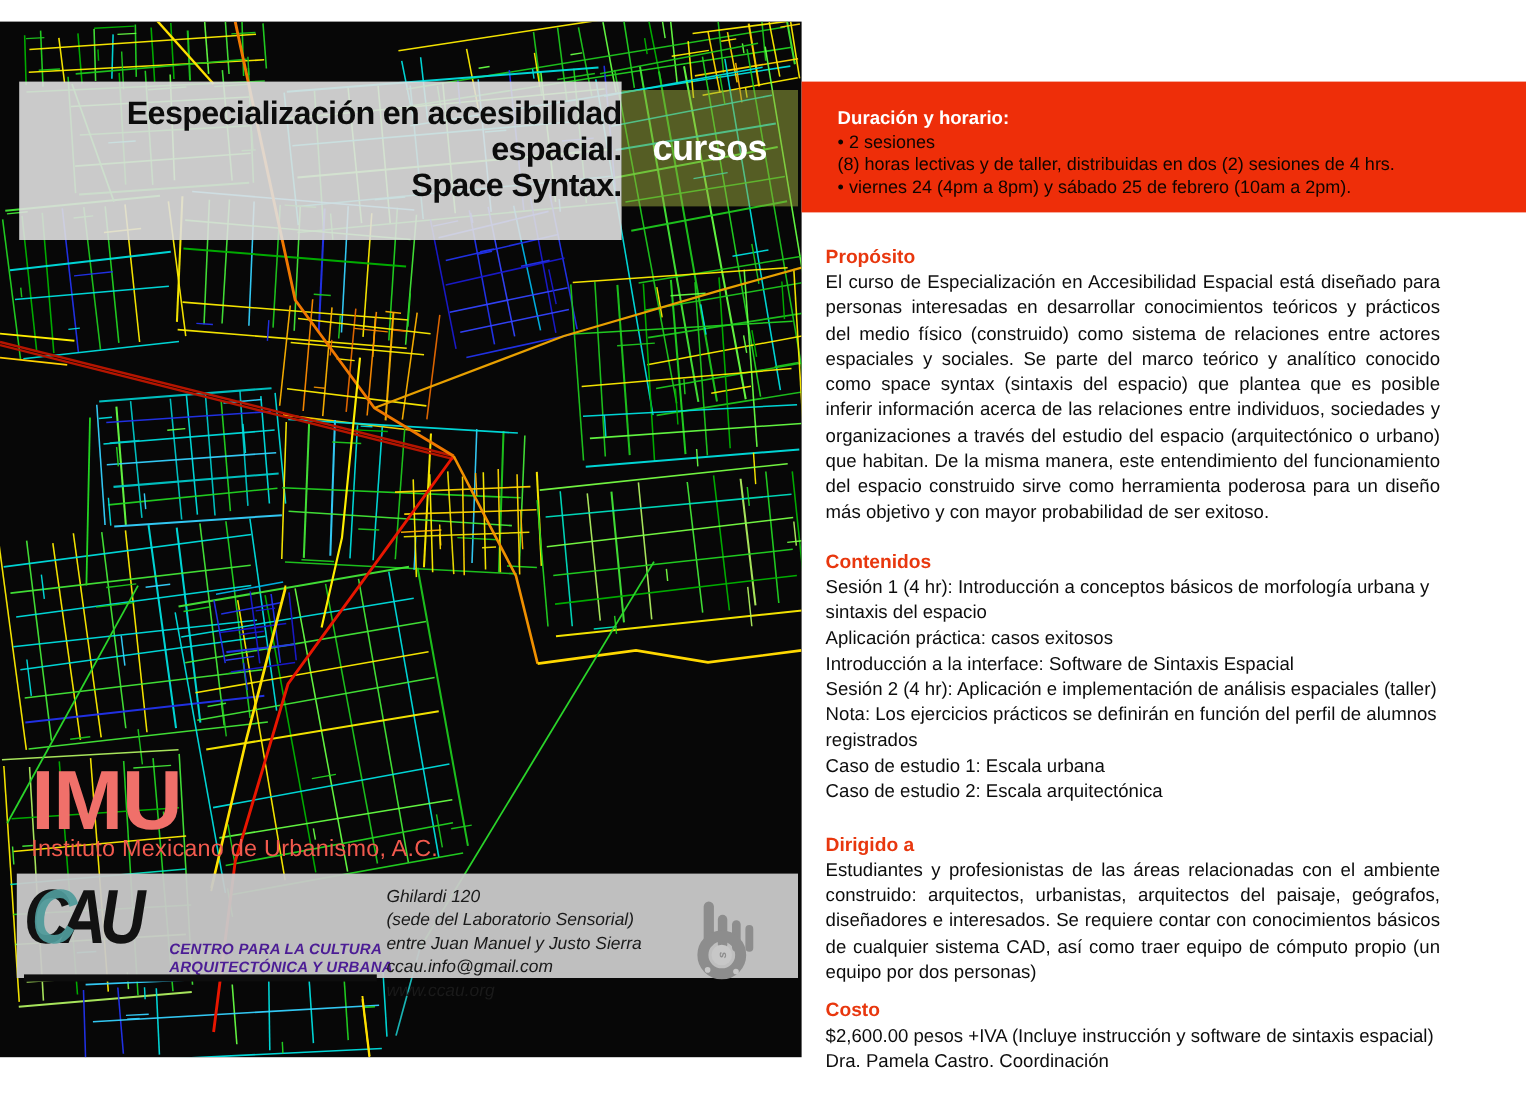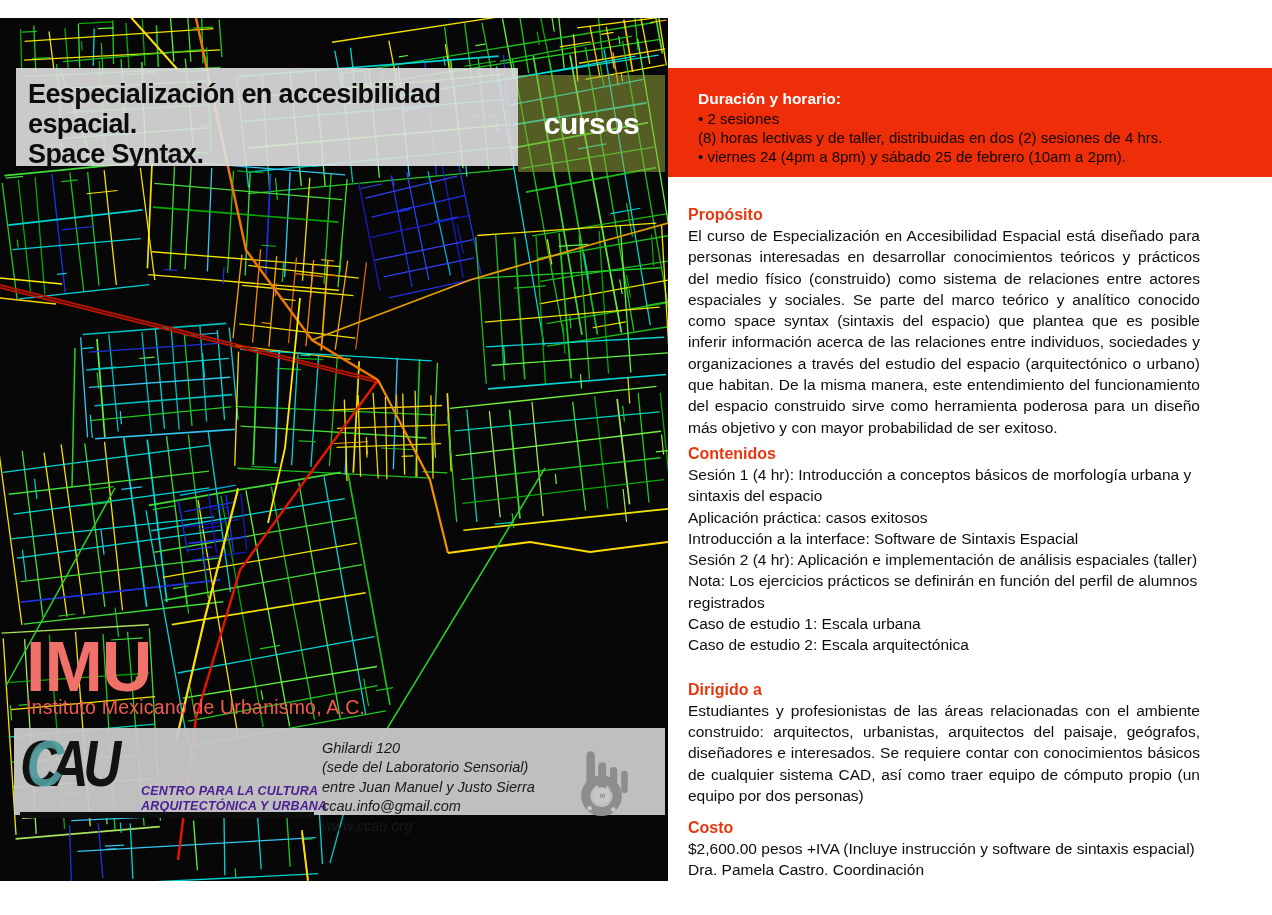--- a/index.html
+++ b/index.html
@@ -3,22 +3,22 @@
 <meta charset="utf-8">
 <style>
   html,body{margin:0;padding:0;background:#ffffff;}
   .page{position:relative;width:1272px;height:915px;background:#ffffff;overflow:hidden;
         font-family:"Liberation Sans",sans-serif;}
 
   
   .map-panel{position:absolute;left:0;top:18px;width:668px;height:863px;background:#070707;overflow:hidden;}
   .map-panel svg{position:absolute;left:0;top:0;z-index:0;}
 
-  .title-banner{position:absolute;left:16px;top:50px;width:502px;height:98px;
-                background:rgba(224,224,224,0.9);z-index:2;}
+  .title-banner{position:absolute;left:16px;top:50px;width:502px;height:132px;
+                background:rgba(224,224,224,0.9);z-index:2;text-align:right;}
   .title-line{color:#0c0c0c;font-weight:bold;font-size:27px;line-height:30px;
               letter-spacing:-0.6px;padding-left:12px;white-space:nowrap;}
   .title-line:first-child{padding-top:11px;}
 
   .cursos-box{position:absolute;left:518px;top:57px;width:147px;height:97px;
               background:rgba(158,172,64,0.52);z-index:2;display:flex;align-items:center;justify-content:center;}
   .cursos-label{color:#ffffff;font-weight:bold;font-size:30px;letter-spacing:-0.5px;}
 
   .imu-block{position:absolute;left:26px;top:622px;z-index:2;}
   .imu-logo{color:#f0706a;font-size:70px;font-weight:bold;letter-spacing:-1px;line-height:54px;}
@@ -40,21 +40,21 @@
   
   .duration-box{position:absolute;left:668px;top:68px;width:665px;height:109px;background:#ee2e09;
                 box-sizing:border-box;padding:21px 0 0 30px;z-index:1;}
   .duration-title{color:#ffffff;font-weight:bold;font-size:15.5px;line-height:20px;}
   .duration-line{color:#100500;font-size:15px;line-height:19px;}
 
   .content-col{position:absolute;left:688px;top:195px;width:512px;color:#0d0d0d;
                font-size:15.5px;line-height:21.3px;}
   .sec-heading{color:#e8370e;font-weight:bold;font-size:16px;line-height:20px;}
   .sec-body-just{text-align:justify;}
-  .mt10{margin-top:10px;} .mt6{margin-top:6px;} .mt12{margin-top:12px;}
+  .mt10{margin-top:10px;} .mt6{margin-top:21px;} .mt12{margin-top:12px;}
   .mt22{margin-top:22px;} .mt24{margin-top:24px;}
 </style>
 </head>
 <body>
 
 <div class="page">
 
   <div class="map-panel">
     <svg id="axial-map" width="668" height="863" viewBox="0 0 668 863">
         <g transform="rotate(-3 120 27)">

